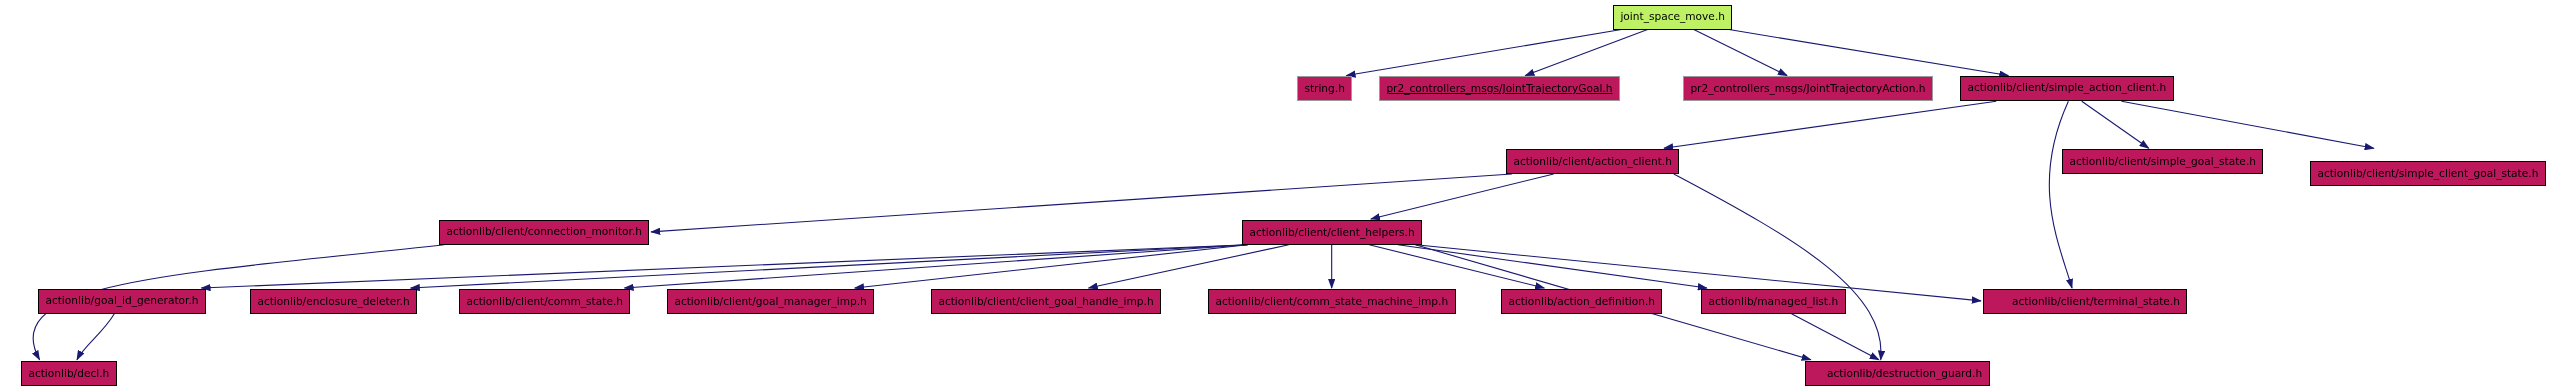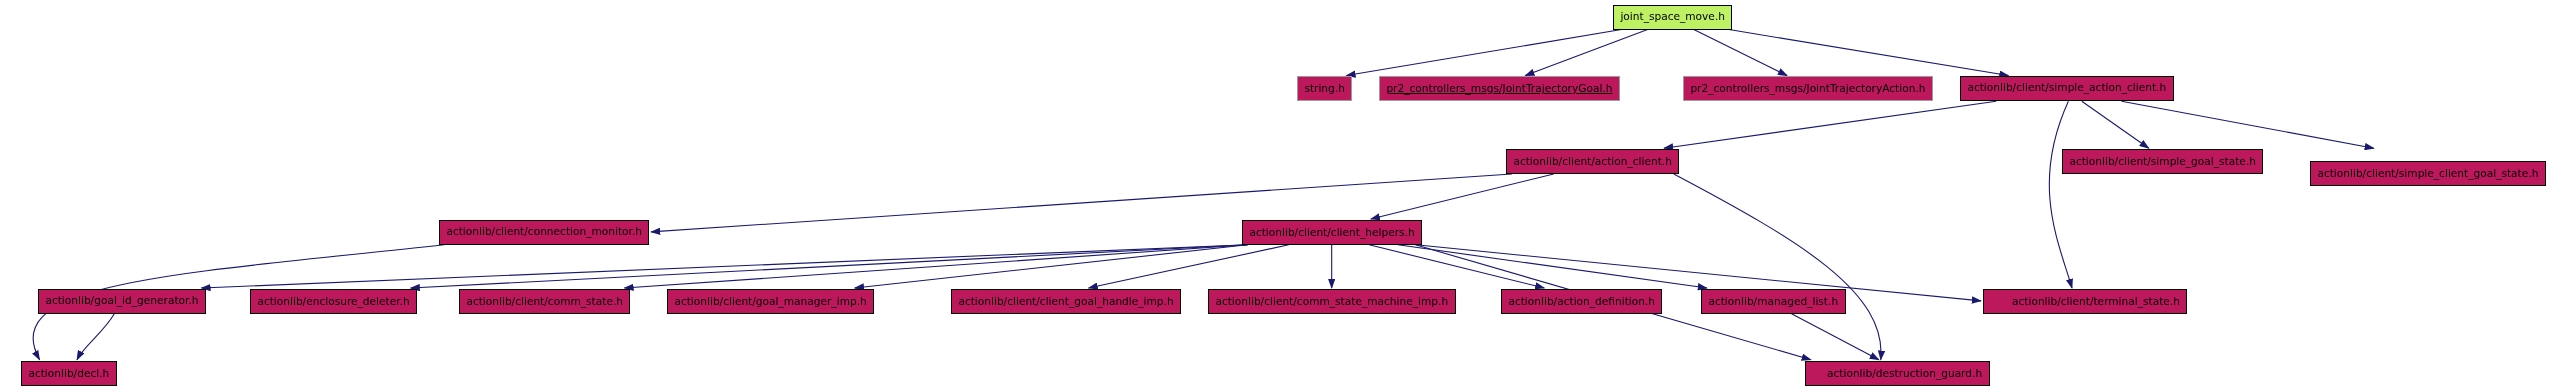--- a/index.html
+++ b/index.html
@@ -58,21 +58,21 @@
     <div class="node internal" style="top: 149px; left: 1506px;">actionlib/client/action_client.h</div>
     <div class="node internal bold" style="top: 76px; left: 1960px;">actionlib/client/simple_action_client.h</div>
     <div class="node internal" style="top: 149px; left: 2062px;">actionlib/client/simple_goal_state.h</div>
     <div class="node internal" style="top: 149px; left: 2310px; margin-top: 12px;">actionlib/client/simple_client_goal_state.h</div>
     <div class="node internal bold" style="top: 220px; left: 439px;">actionlib/client/connection_monitor.h</div>
     <div class="node internal" style="top: 220px; left: 1242px;">actionlib/client/client_helpers.h</div>
     <div class="node internal bold" style="top: 289px; left: 38px;">actionlib/goal_id_generator.h</div>
     <div class="node internal" style="top: 289px; left: 250px;">actionlib/enclosure_deleter.h</div>
     <div class="node internal" style="top: 289px; left: 667px;">actionlib/client/goal_manager_imp.h</div>
     <div class="node internal" style="top: 289px; left: 459px;">actionlib/client/comm_state.h</div>
-    <div class="node internal" style="top: 289px; left: 931px; margin-left: 20px;">actionlib/client/client_goal_handle_imp.h</div>
+    <div class="node internal" style="top: 289px; left: 931px;">actionlib/client/client_goal_handle_imp.h</div>
     <div class="node internal" style="top: 289px; left: 1208px;">actionlib/client/comm_state_machine_imp.h</div>
     <div class="node internal" style="top: 289px; left: 1501px;">actionlib/action_definition.h</div>
     <div class="node internal" style="top: 289px; left: 1701px;">actionlib/managed_list.h</div>
     <div class="node internal" style="top: 289px; left: 1983px; padding-left: 28px;">actionlib/client/terminal_state.h</div>
     <div class="node internal" style="top: 361px; left: 21px;">actionlib/decl.h</div>
     <div class="node internal" style="top: 361px; left: 1805px; padding-left: 21px;">actionlib/destruction_guard.h</div>
   </div>
 
 
 </body></html>

